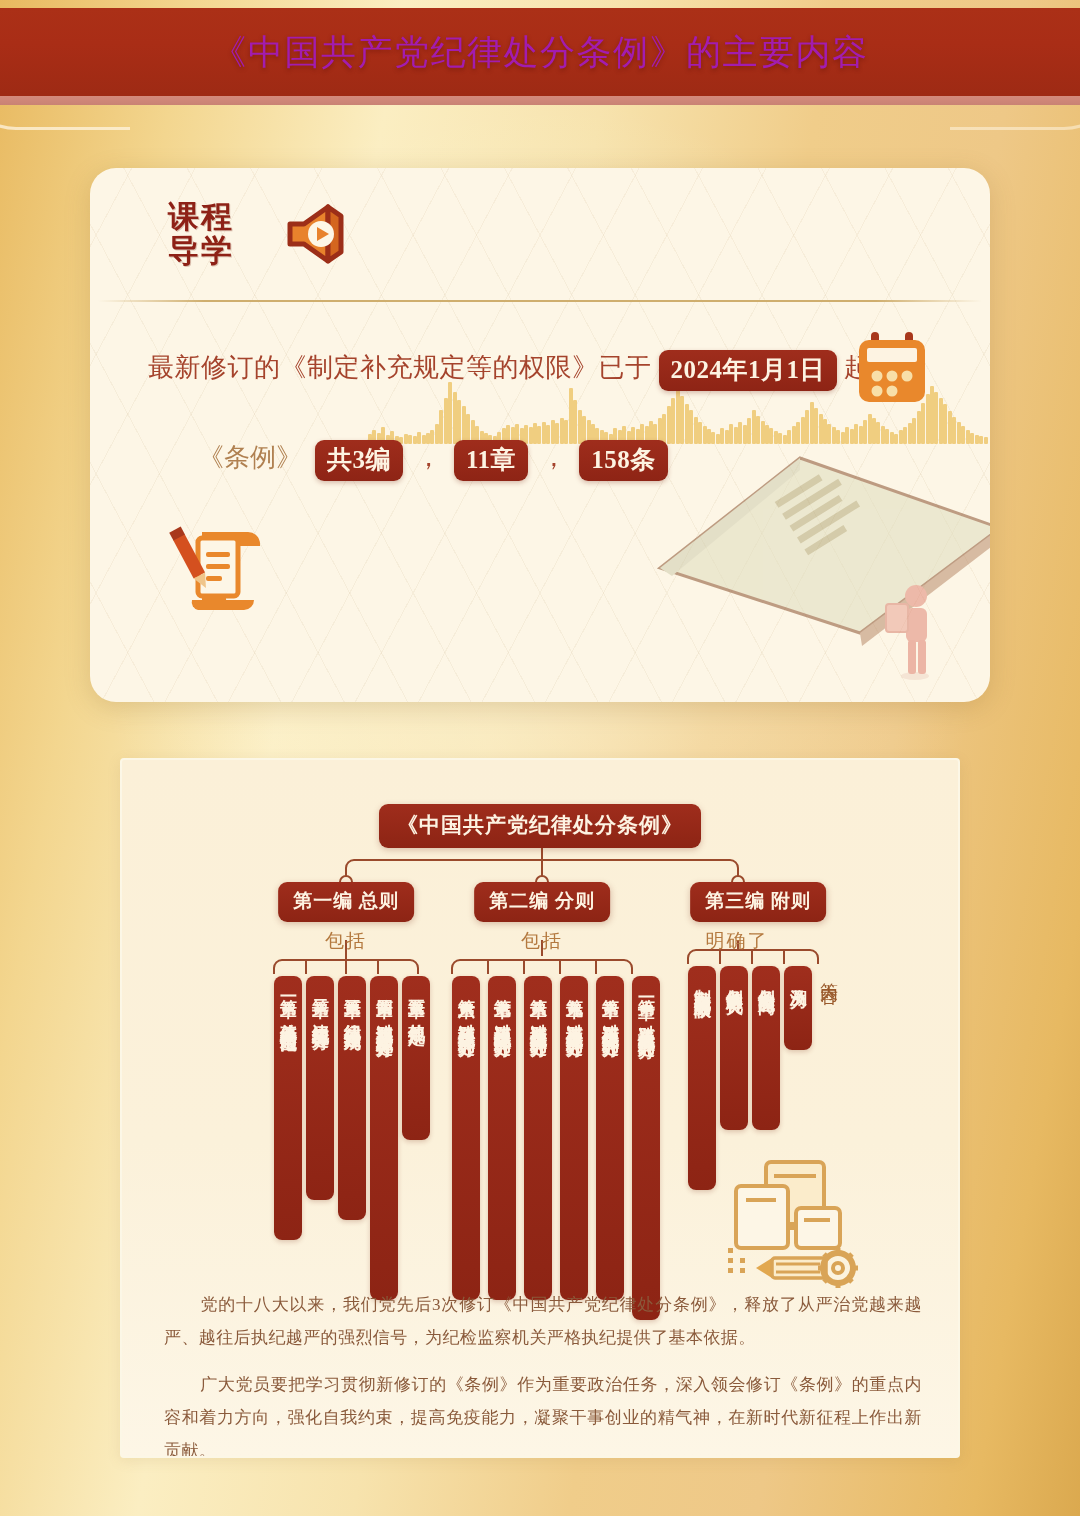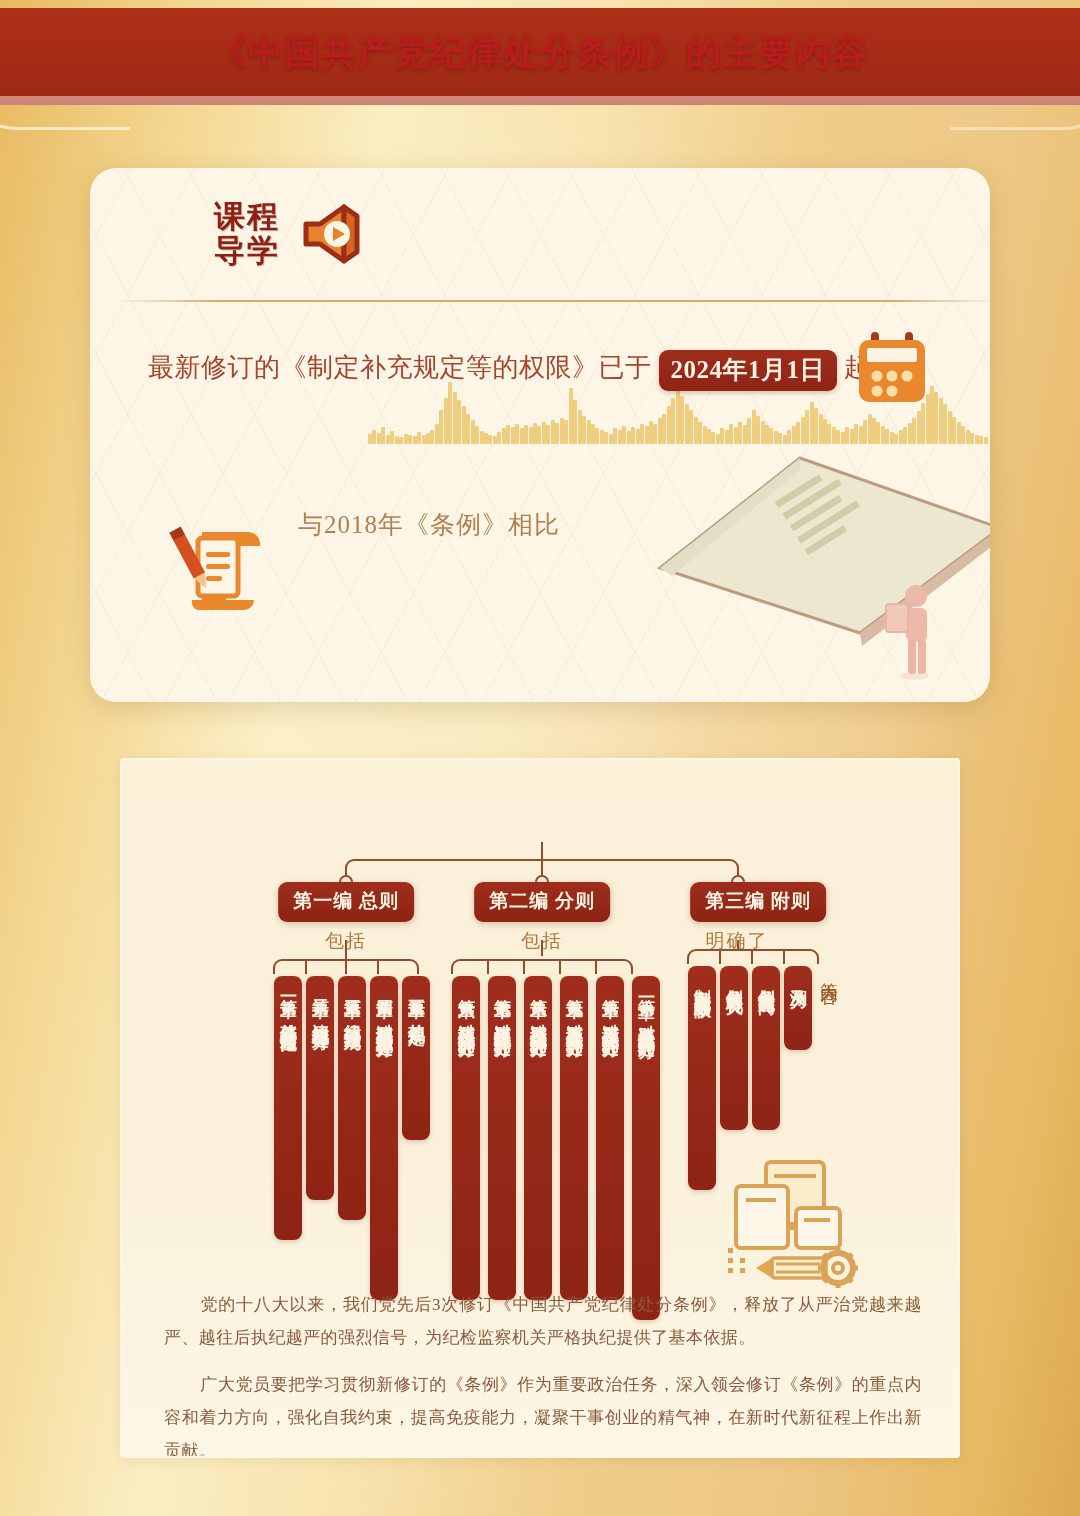--- a/index.html
+++ b/index.html
@@ -29,21 +29,21 @@
     position: absolute; top: 8px; left: 0; width: 1080px; height: 88px;
     background: linear-gradient(180deg, #ab3017 0%, #a92d16 40%, #9e2a14 100%);
   }
   .header-band::after {
     content:""; position:absolute; left:0; right:0; bottom:-9px; height:9px;
     background: linear-gradient(180deg, #d48a7c, #c98274);
   }
   .header-title {
     position: absolute; top: 8px; left: 0; width: 1080px; height: 88px;
     line-height: 88px; text-align: center;
-    color: #b91c1c; font-size: 35px; font-weight: 700; letter-spacing: 1.5px;
+    color: #a21caf; font-size: 35px; font-weight: 400; letter-spacing: 1.5px;
     font-family: "Liberation Sans", sans-serif;
     text-shadow: 0 2px 4px rgba(90,15,5,.45);
     z-index: 3;
   }
   .header-curve {
     position: absolute; left: -40px; top: 74px; width: 170px; height: 56px;
     border-bottom-left-radius: 60px; border-left: 3px solid rgba(255,245,225,.75);
     border-bottom: 3px solid rgba(255,245,225,.75);
     z-index: 2;
   }
@@ -61,21 +61,21 @@
     box-shadow: 0 6px 26px rgba(140,95,30,.22);
     overflow: hidden;
   }
   .card-grid {
     position:absolute; inset:0;
     background-image:
       repeating-linear-gradient(62deg, rgba(205,180,140,.16) 0 1px, transparent 1px 56px),
       repeating-linear-gradient(-62deg, rgba(205,180,140,.16) 0 1px, transparent 1px 56px);
     opacity:.85;
   }
-  .card-head { position: absolute; left: 16px; top: 0; width: 900px; height: 134px; text-align: right; }
+  .card-head { position: absolute; left: 0; top: 0; width: 900px; height: 134px; }
   .card-head-rule {
     position:absolute; left: 8px; right: 8px; bottom: 0; height: 2px;
     background: linear-gradient(90deg, rgba(200,160,90,0), #cfae6e 12%, #cfae6e 88%, rgba(200,160,90,0));
   }
 
   .brand-badge {
     position: absolute; left: 78px; top: 32px; width: 96px; height: 72px;
     color: #8e2116; font-weight: 700; font-family: "Liberation Sans", sans-serif;
   }
   .brand-badge .l1 { font-size: 31px; letter-spacing: 2px; line-height: 34px; text-shadow: 1px 1px 0 rgba(120,40,20,.25); }
@@ -369,36 +369,43 @@
     <g>
       <ellipse cx="265" cy="258" rx="14" ry="4" fill="#e8c5b4" opacity=".6"></ellipse>
       <circle cx="266" cy="178" r="11" fill="#e08877"></circle>
       <rect x="256" y="190" width="21" height="34" rx="6" fill="#e08877"></rect>
       <rect x="258" y="222" width="8" height="34" rx="3" fill="#de8070"></rect>
       <rect x="268" y="222" width="8" height="34" rx="3" fill="#de8070"></rect>
       <rect x="236" y="186" width="22" height="28" rx="3" fill="#eaa494" stroke="#d8816f" stroke-width="2"></rect>
     </g>
   </svg>
 
+  <div class="line2">
+    <span style="color:#b08050">《条例》</span>
+    &nbsp;<span class="pill">共3编</span>
+    <span class="sep">，</span>
+    <span class="pill">11章</span>
+    <span class="sep">，</span>
+    <span class="pill">158条</span>
+  </div>
 
   <svg class="scroll-icon" viewBox="0 0 110 110">
     <path d="M34 24 h46 a12 12 0 0 1 12 12 v2 H58 v54 H34 z" fill="#e9882c"></path>
     <rect x="30" y="30" width="40" height="58" rx="4" fill="#fdf6e6" stroke="#e9882c" stroke-width="5"></rect>
     <rect x="38" y="44" width="24" height="5" rx="2" fill="#e9882c"></rect>
     <rect x="38" y="56" width="24" height="5" rx="2" fill="#e9882c"></rect>
     <rect x="38" y="68" width="16" height="5" rx="2" fill="#e9882c"></rect>
     <path d="M24 92 h62 a10 10 0 0 1 -10 10 H30 a8 8 0 0 1 -6 -10 z" fill="#e9882c"></path>
     <g transform="rotate(-28 28 58)">
       <rect x="20" y="24" width="13" height="44" fill="#d4501f"></rect>
       <path d="M20 68 h13 l-6.5 14 z" fill="#f0c58a"></path>
       <rect x="20" y="16" width="13" height="9" fill="#a8381c"></rect>
     </g>
   </svg>
 
-  <div class="line3">与2018年《条例》相比</div>
 
 </div>
 
 <div class="panel">
 
   <svg style="position:absolute;left:0;top:0;width:840px;height:420px;" viewBox="0 0 840 420">
     <g stroke="#9a4a2c" stroke-width="2" fill="none">
 
       <path d="M420 82 V118"></path>
 
@@ -418,20 +425,21 @@
       <path d="M420 180 V196"></path>
       <path d="M330 208 a8 8 0 0 1 8 -8 H502 a8 8 0 0 1 8 8 V214 M330 208 V214"></path>
       <path d="M366 200 V214 M402 200 V214 M438 200 V214 M474 200 V214"></path>
 
       <path d="M616 180 V190"></path>
       <path d="M566 198 a8 8 0 0 1 8 -8 H688 a8 8 0 0 1 8 8 V204 M566 198 V204"></path>
       <path d="M598 190 V204 M630 190 V204 M662 190 V204"></path>
     </g>
   </svg>
 
+  <div class="root-node">《中国共产党纪律处分条例》</div>
 
   <div class="branch-node" style="left:224px">第一编  总则</div>
   <div class="branch-node" style="left:420px">第二编  分则</div>
   <div class="branch-node" style="left:636px">第三编  附则</div>
 
   <div class="branch-label" style="left:224px">包括</div>
   <div class="branch-label" style="left:420px">包括</div>
   <div class="branch-label" style="left:615px">明确了</div>
 
   <div id="vgroup1">

